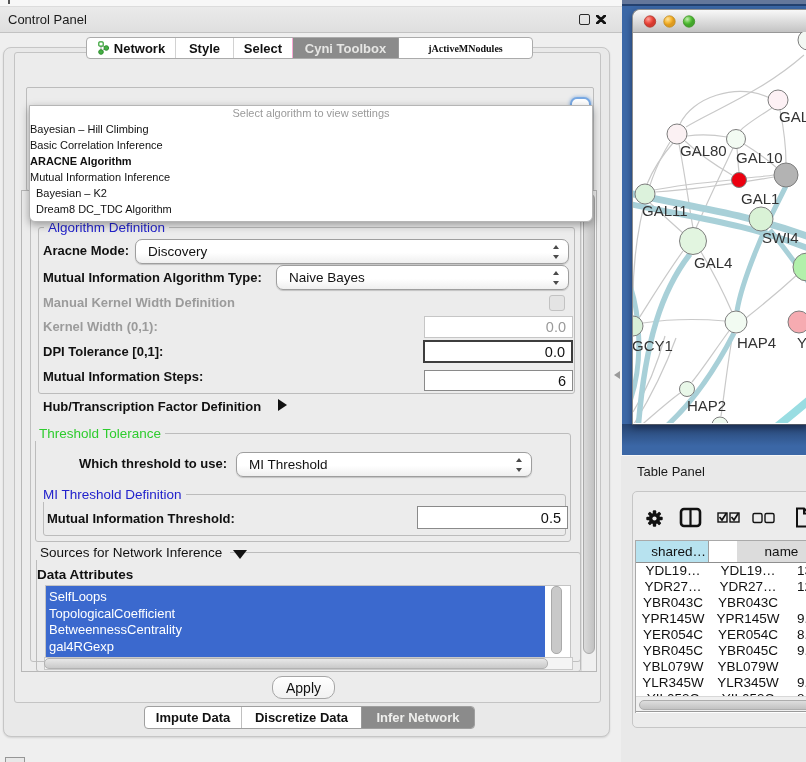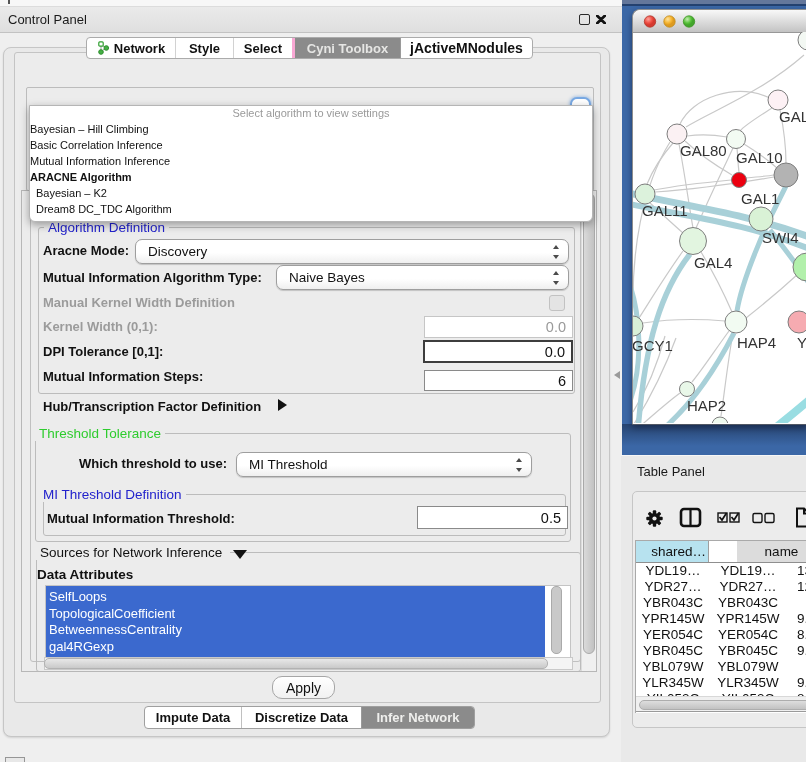--- a/index.html
+++ b/index.html
@@ -41,22 +41,22 @@
     <div style="flex:0 0 88px;display:flex;align-items:center;justify-content:center;font-weight:bold;font-size:13px;border-right:1px solid #d2d2d2;">
       <svg width="13" height="14" viewBox="0 0 13 14" style="margin-right:4px;">
         <path d="M4 5 L4 9 M5.5 4.5 L8 6.5 M5.5 9.5 L8 7.5" stroke="#999" stroke-width="1" fill="none"></path>
         <rect x="1.8" y="0.8" width="4.4" height="4.4" rx="1" fill="#fff" stroke="#2e9e2e" stroke-width="1.2"></rect>
         <circle cx="9.3" cy="7" r="2.3" fill="#45b045" stroke="#2e8e2e" stroke-width="1"></circle>
         <circle cx="4" cy="11" r="2.3" fill="#45b045" stroke="#2e8e2e" stroke-width="1"></circle>
       </svg>
       Network</div>
     <div style="flex:0 0 57px;display:flex;align-items:center;justify-content:center;font-weight:bold;font-size:13px;border-right:1px solid #d2d2d2;">Style</div>
     <div style="flex:0 0 58px;display:flex;align-items:center;justify-content:center;font-weight:bold;font-size:13px;">Select</div>
-    <div style="flex:0 0 105px;display:flex;align-items:center;justify-content:center;font-weight:bold;font-size:13px;background:#8b8b8b;color:#e6e6e4;border-left:3px solid #f9a8d4;border-right:1px solid #9a9a9a;">Cyni Toolbox</div>
-    <div style="flex:1;display:flex;align-items:center;justify-content:center;font-weight:bold;font-size:14px;">jActiveMNodules</div>
+    <div style="flex:0 0 105px;display:flex;align-items:center;justify-content:center;font-weight:bold;font-size:13px;background:#8b8b8b;color:#e6e6e4;border-left:1px solid #f9a8d4;border-right:1px solid #9a9a9a;">Cyni Toolbox</div>
+    <div style="flex:1;display:flex;align-items:center;justify-content:center;font-weight:bold;font-size:10px;font-family:Liberation Serif, serif;">jActiveMNodules</div>
   </div>
 
   <div class="gb" style="left:26px;top:87px;width:566px;height:102px;border-radius:2px;"></div>
   <div class="abs" style="left:570px;top:97px;width:17px;height:22px;border:2.5px solid #79a9e3;border-radius:7px;background:#fff;box-shadow:0 0 3px 1px rgba(110,160,220,0.5);"></div>
   <div class="abs" style="left:36px;top:152px;width:549px;height:28px;background:linear-gradient(#fff,#ededed);border:1px solid #a8a8a8;border-radius:7px;box-sizing:border-box;"></div>
 
   <div class="gb" style="left:30px;top:200px;width:549px;height:460px;border-color:#c0c0c0;"></div>
   <div class="gbt" style="left:36px;top:194px;">Cyni Algorithm Settings</div>
 
   <div class="gb" style="left:38px;top:227px;width:535px;height:165px;"></div>
@@ -128,22 +128,22 @@
     <div style="flex:0 0 119px;display:flex;align-items:center;justify-content:center;font-weight:bold;font-size:13px;">Discretize Data</div>
     <div style="flex:1;display:flex;align-items:center;justify-content:center;font-weight:bold;font-size:13px;background:#8b8b8b;color:#efefed;border-left:1px solid #9a9a9a;border-radius:0 3px 3px 0;">Infer Network</div>
   </div>
 
   <div class="abs" style="left:5px;top:757px;width:18px;height:12px;border:1.5px solid #969696;background:#e8e8e8;"></div>
 
   <div class="abs" style="left:29px;top:57px;width:562px;height:115px;background:#fff;border:1px solid #b5b5b5;border-radius:0 0 6px 6px;box-shadow:0 3px 9px rgba(0,0,0,0.35);z-index:30;font-size:11px;margin-top:48px;">
     <div style="height:15px;line-height:15px;text-align:center;color:#9a9a9a;">Select algorithm to view settings</div>
     <div style="height:16.1px;line-height:16.1px;padding-left:0;">Bayesian – Hill Climbing</div>
     <div style="height:16.1px;line-height:16.1px;padding-left:0;">Basic Correlation Inference</div>
+    <div style="height:16.1px;line-height:16.1px;padding-left:0;font-weight:bold;">ARACNE Algorithm</div>
     <div style="height:16.1px;line-height:16.1px;padding-left:0;">Mutual Information Inference</div>
-    <div style="height:16.1px;line-height:16.1px;padding-left:0;font-weight:bold;">ARACNE Algorithm</div>
     <div style="height:16.1px;line-height:16.1px;padding-left:6px;">Bayesian – K2</div>
     <div style="height:16.1px;line-height:16.1px;padding-left:6px;">Dream8 DC_TDC Algorithm</div>
   </div>
 
   <div class="abs" style="left:614px;top:371px;width:0;height:0;border-top:4px solid transparent;border-bottom:4px solid transparent;border-right:6px solid #9a9a9a;"></div>
 
   <div class="abs" style="left:622px;top:0;width:184px;height:455px;background:#3b67a6;"></div>
   <div class="abs" style="left:622px;top:0;width:184px;height:4px;background:#64779b;"></div>
   <div class="abs" style="left:622px;top:4px;width:184px;height:2px;background:#24416f;"></div>
 

